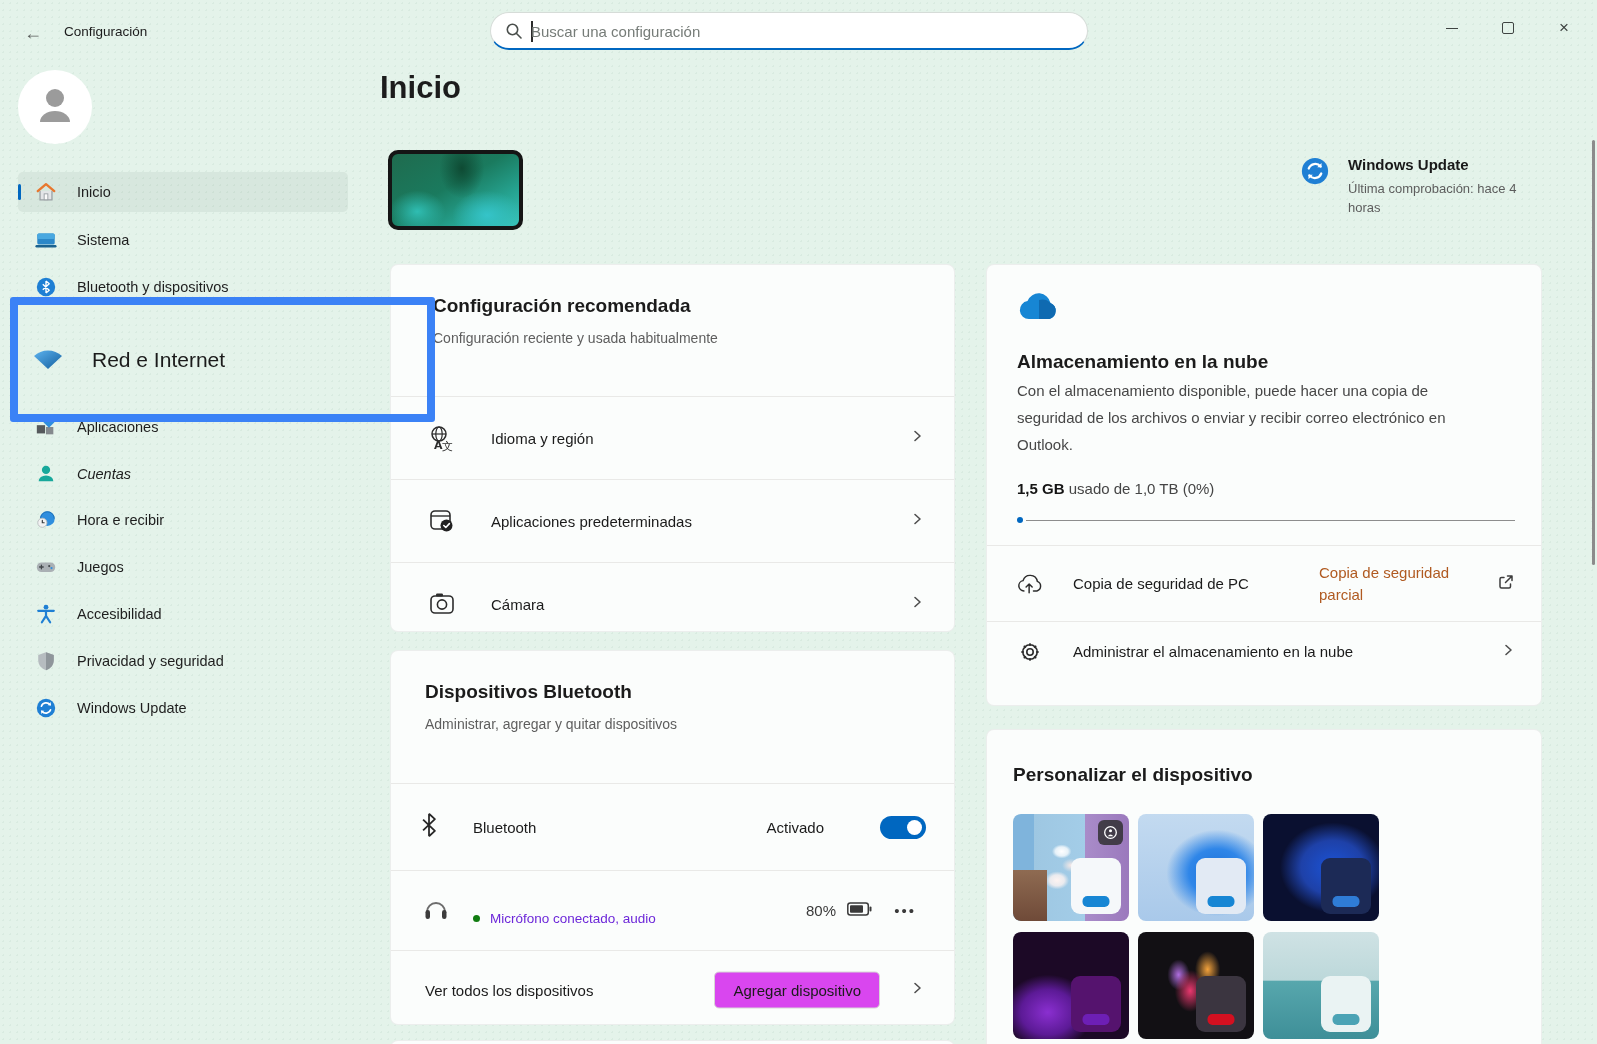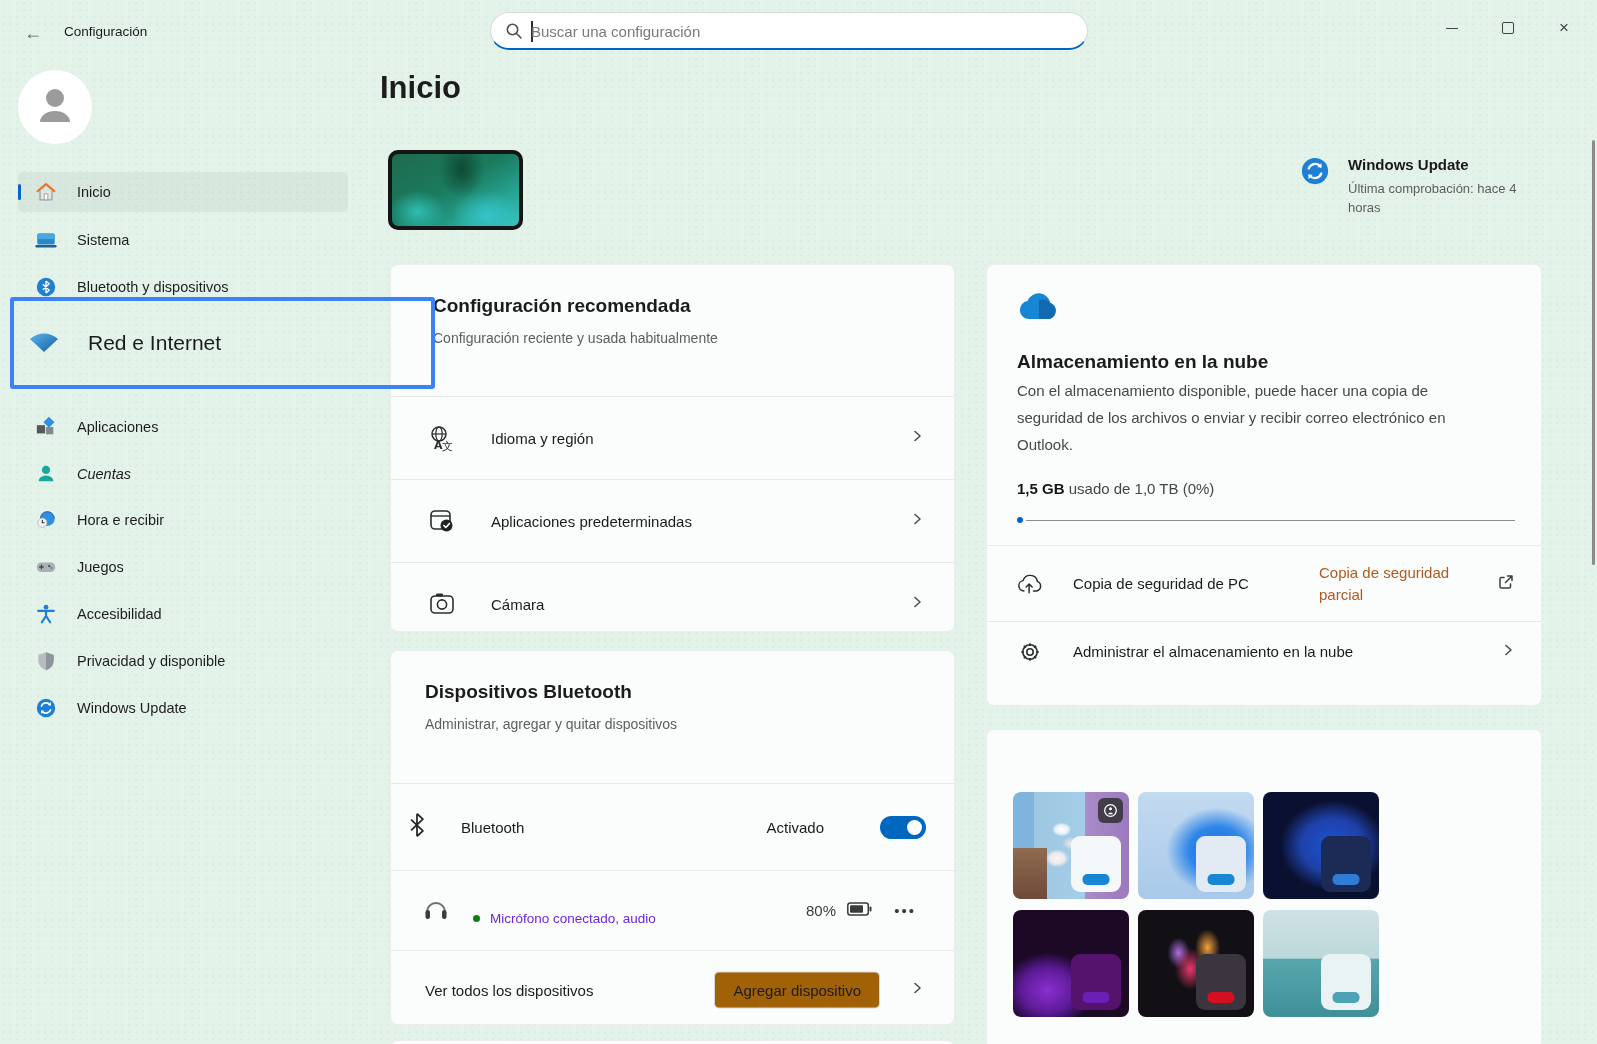--- a/index.html
+++ b/index.html
@@ -35,21 +35,21 @@
   
   .avatar{left:18px; top:70px; width:74px; height:74px; border-radius:50%; background:#ffffff;
     display:flex; align-items:center; justify-content:center; z-index:1;}
   .nav-item{left:18px; width:330px; height:40px; border-radius:5px; display:flex; align-items:center;
     padding-left:16px; gap:20px; font-size:14.5px; color:#1e1e1e; cursor:pointer; z-index:1;}
   .nav-item.selected{background:rgba(0,30,15,.055);}
   .nav-item .accent{position:absolute; left:0px; top:12px; width:3px; height:16px; border-radius:2px; background:#0067c0;}
   .nav-ico{width:23px; height:23px; display:flex; align-items:center; justify-content:center;}
 
   
-  .annotation-box{left:10px; top:297px; width:425px; height:92px; border:4px solid #3b82f6;
+  .annotation-box{left:10px; top:297px; width:425px; height:125px; border:8px solid #3b82f6;
     border-radius:3px; z-index:6; background:transparent; display:flex; align-items:center;}
   .annotation-box .inner{display:flex; align-items:center; gap:26px; padding-left:12px; width:100%; cursor:pointer;}
   .annotation-box .big-label{font-size:21px; color:#1b1b1b;}
 
   
   .page-title{left:380px; top:70px; font-size:31px; font-weight:700; color:#1c1c1c; z-index:1;}
   .device-thumb{left:388px; top:150px; width:135px; height:80px; border-radius:10px; border:4px solid #151515;
     background:
       radial-gradient(40px 30px at 20% 80%, #2fbdb2 0%, transparent 70%),
       radial-gradient(50px 35px at 75% 85%, #35c4c9 0%, transparent 70%),
@@ -69,33 +69,33 @@
   .row-label{font-size:15px; color:#1b1b1b;}
   .chev{position:absolute; right:30px; top:50%; transform:translateY(-50%);}
 
   .left-card1{left:390px; top:264px; width:565px; height:368px;}
   .left-card1 .head{padding:30px 0 0 42px; height:131px;}
   .lrow{height:82px; padding-left:36px; gap:34px;}
   .lrow .ric{width:30px; height:30px; display:flex; align-items:center; justify-content:center;}
 
   .left-card2{left:390px; top:650px; width:565px; height:375px;}
   .left-card2 .head{padding:30px 0 0 34px; height:132px;}
-  .bt-row{height:86px; padding-left:16px; gap:34px;}
+  .bt-row{height:86px; padding-left:28px; gap:34px;}
   .hp-row{height:79px; padding-left:30px; gap:18px;}
   .va-row{height:78px; padding-left:34px;}
   .state-label{position:absolute; right:130px; font-size:15px; color:#1b1b1b;}
   .toggle{position:absolute; right:28px; width:46px; height:23px; border-radius:12px; background:#0067c0; cursor:pointer;}
   .toggle .knob{position:absolute; right:4px; top:4px; width:15px; height:15px; border-radius:50%; background:#ffffff;}
   .status-line{display:flex; align-items:center; gap:10px; margin-top:16px;}
   .green-dot{width:7px; height:7px; border-radius:50%; background:#107c10;}
   .status-txt{font-size:13.5px; color:#6d28d9;}
   .batt-pct{position:absolute; right:118px; font-size:15px; color:#3a3a3a;}
   .battery{position:absolute; right:82px; top:50%; transform:translateY(-50%);}
   .more-dots{position:absolute; right:38px; font-size:15px; letter-spacing:2px; color:#3a3a3a; cursor:pointer;}
-  .add-btn{position:absolute; right:74px; top:50%; transform:translateY(-50%); background:#a16207;
+  .add-btn{position:absolute; right:74px; top:50%; transform:translateY(-50%); background:#d946ef;
     border:1px solid #d7d7d5; border-radius:5px; padding:9px 18px; font-size:15px; color:#1b1b1b; cursor:pointer;}
   .next-card{left:390px; top:1040px; width:565px; height:30px; border-bottom:none; border-radius:8px 8px 0 0;}
 
   .right-card1{left:986px; top:264px; width:556px; height:442px;}
   .right-card1 .content{padding:26px 30px 0 30px;}
   .cloud-title{margin-top:24px;}
   .cloud-body{font-size:15px; color:#474747; line-height:27px; margin-top:4px; width:480px;}
   .usage{margin-top:22px; font-size:15px; color:#454545;}
   .usage b{color:#141414;}
   .pbar{margin-top:20px; width:498px; height:6px; position:relative;}
@@ -279,21 +279,21 @@
   <span>Accesibilidad</span>
 </div>
 
 <div class="abs nav-item" style="top:641px;">
   <span class="nav-ico">
     <svg width="22" height="22" viewBox="0 0 24 24">
         <path d="M12 2.5 L20.5 5.5 V11 C20.5 16.5 17 20.5 12 22 C7 20.5 3.5 16.5 3.5 11 V5.5 Z" fill="#b6bcc0"></path>
         <path d="M12 2.5 L20.5 5.5 V11 C20.5 16.5 17 20.5 12 22 Z" fill="#8f969b"></path>
       </svg>
   </span>
-  <span>Privacidad y disponible</span>
+  <span>Privacidad y seguridad</span>
 </div>
 
 <div class="abs nav-item" style="top:688px;">
   <span class="nav-ico">
     <svg width="22" height="22" viewBox="0 0 24 24">
         <circle cx="12" cy="12" r="10" fill="#1f7fd4"></circle>
         <path d="M7 10 a5.5 5.5 0 0 1 9.5 -1.5" fill="none" stroke="#ffffff" stroke-width="1.8" stroke-linecap="round"></path>
         <path d="M17 14 a5.5 5.5 0 0 1 -9.5 1.5" fill="none" stroke="#ffffff" stroke-width="1.8" stroke-linecap="round"></path>
         <path d="M17.2 5.5 L17.2 9 L13.8 9 Z" fill="#ffffff"></path>
         <path d="M6.8 18.5 L6.8 15 L10.2 15 Z" fill="#ffffff"></path>
@@ -472,20 +472,21 @@
     </span>
     <span class="row-label">Administrar el almacenamiento en la nube</span>
     <span class="chev" style="right:26px;"><svg width="14" height="14" viewBox="0 0 14 14">
           <path d="M5 2.5 L10 7 L5 11.5" fill="none" stroke="#4f4f4f" stroke-width="1.6" stroke-linecap="round" stroke-linejoin="round"></path>
         </svg></span>
   </div>
 </div>
 
 <div class="abs card right-card2">
   <div class="content">
+    <div class="card-h1">Personalizar el dispositivo</div>
     <div class="tiles">
       <div class="tile t1">
         <span class="badge">
           <svg width="15" height="15" viewBox="0 0 16 16">
               <circle cx="8" cy="8" r="6.2" fill="none" stroke="#ffffff" stroke-width="1.4"></circle>
               <circle cx="8" cy="6" r="1.6" fill="#ffffff"></circle>
               <path d="M5.2 12 a3 3 0 0 1 5.6 0 Z" fill="#ffffff"></path>
             </svg>
         </span>
         <span class="mini" style="background:#f5f8fa;">

